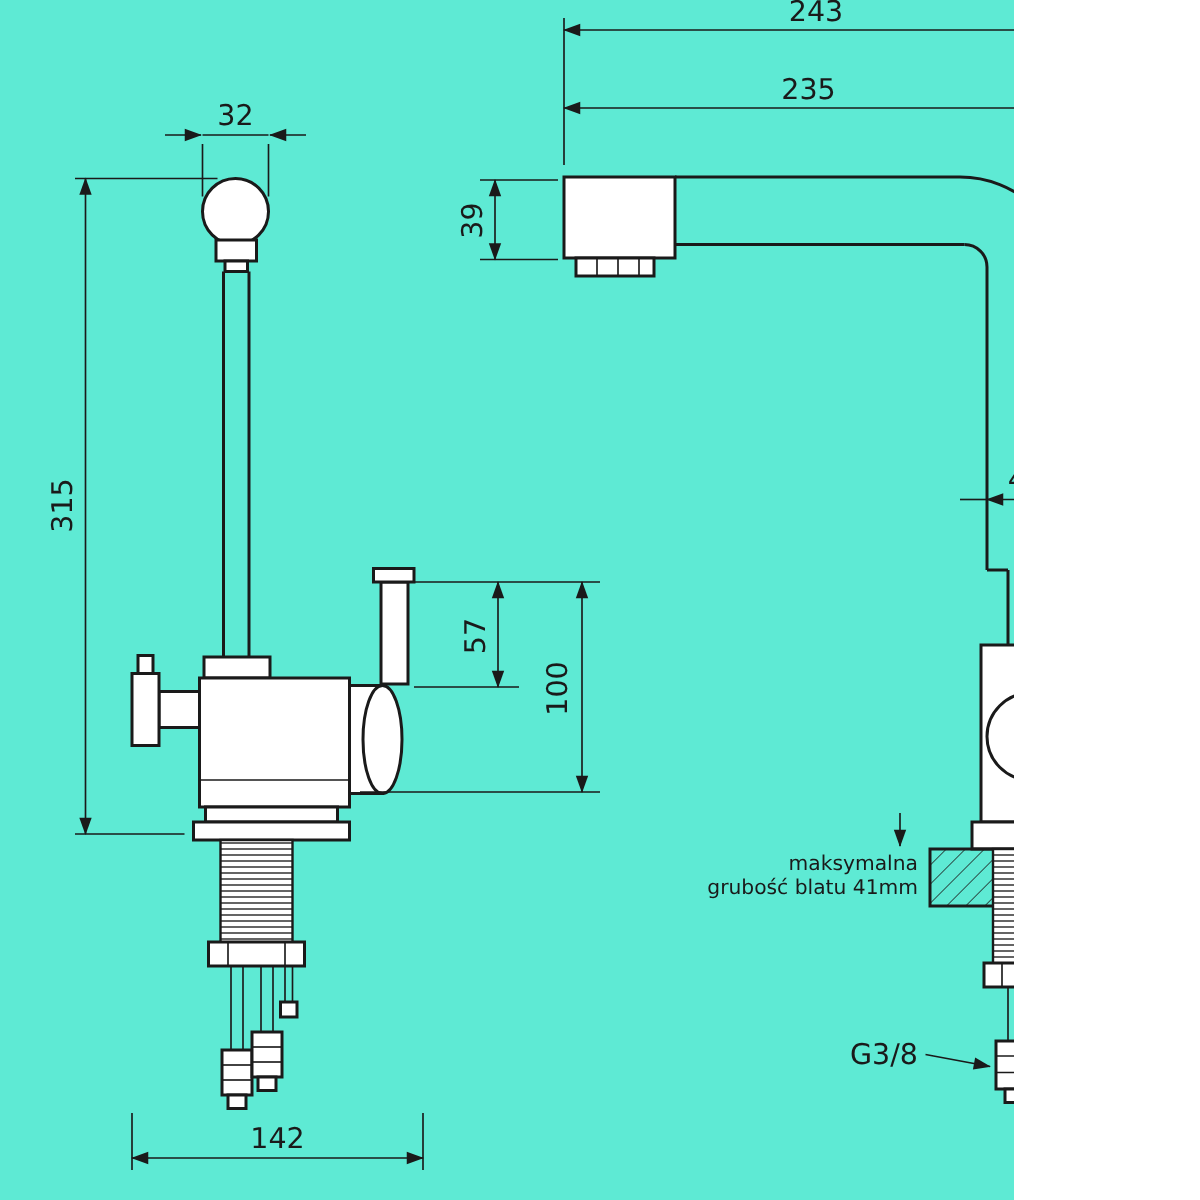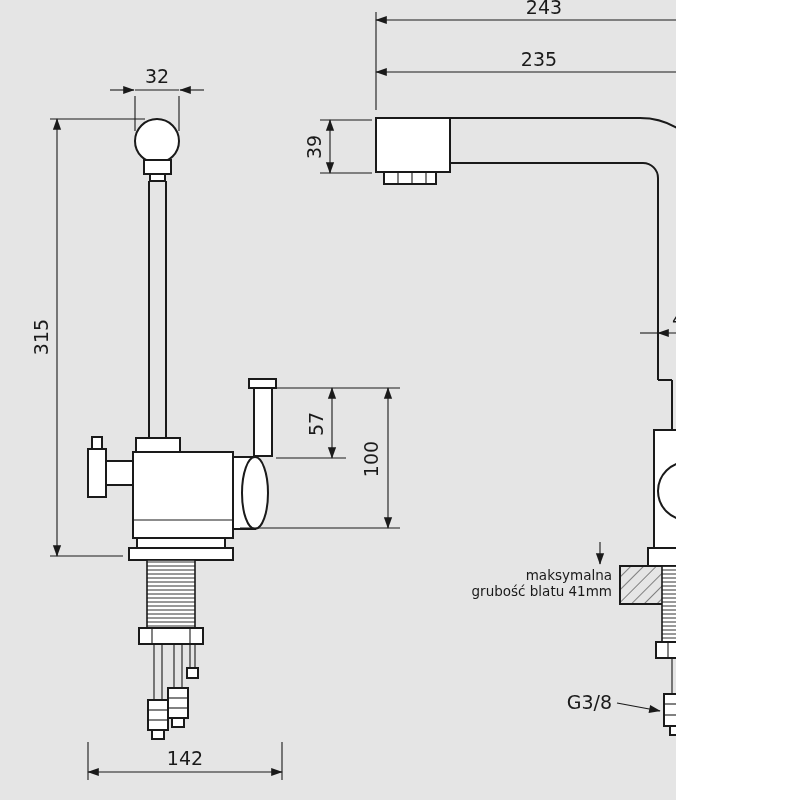--- a/index.html
+++ b/index.html
@@ -1,16 +1,16 @@
 <!DOCTYPE html>
 <html><head>
 <meta charset="utf-8">
 <style>
   html,body{margin:0;padding:0;background:#ffffff;}
-  .canvas{width:676px;height:800px;background:#e5e5e5;position:relative;overflow:hidden;}
+  .canvas{width:676px;height:800px;background:#5eead4;position:relative;overflow:hidden;}
   svg{display:block;}
   .ol{fill:none;stroke:#1a1a1a;stroke-width:2;}
   .olf{fill:#ffffff;stroke:#1a1a1a;stroke-width:2;}
   .tl{fill:none;stroke:#1a1a1a;stroke-width:1.1;}
   .dim{fill:none;stroke:#1a1a1a;stroke-width:1.1;}
   .dimtxt{font-family:"DejaVu Sans","Liberation Sans",sans-serif;font-size:19px;fill:#1a1a1a;}
   .notetxt{font-family:"DejaVu Sans","Liberation Sans",sans-serif;font-size:13.5px;fill:#1a1a1a;}
 </style>
 </head>
 <body>

